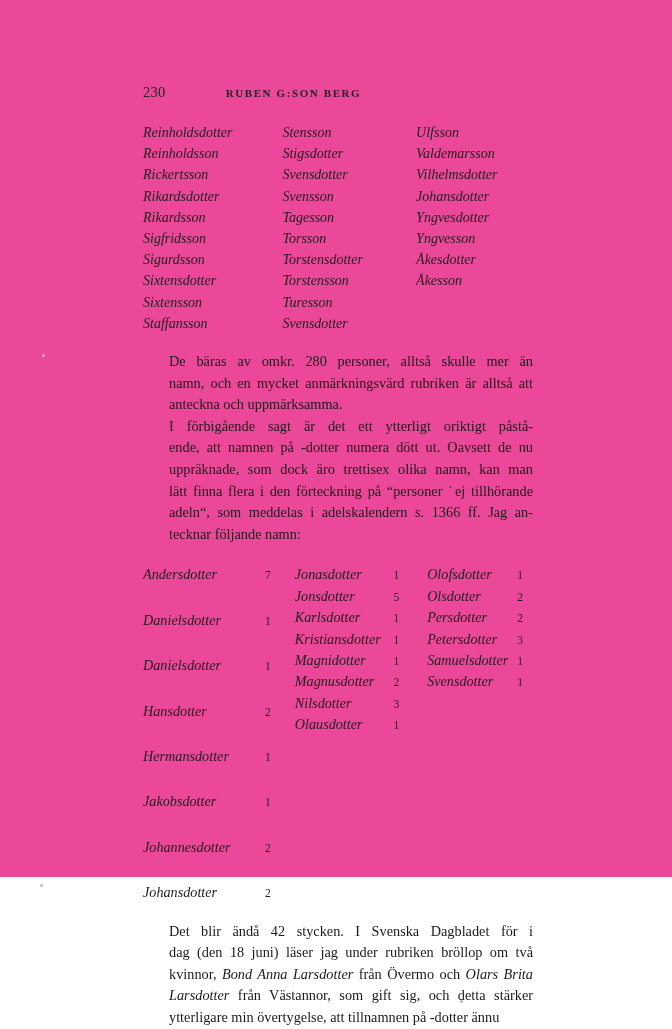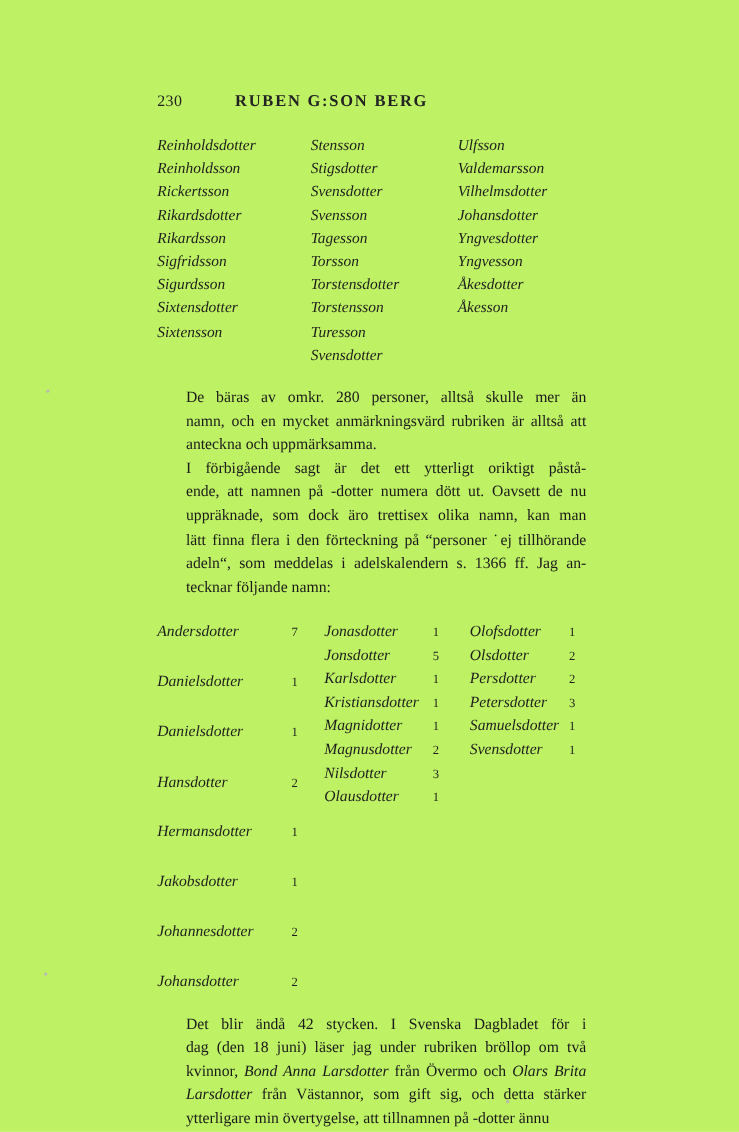--- a/index.html
+++ b/index.html
@@ -12,22 +12,22 @@
     height: 1029px;
     position: relative;
     font-family: "Liberation Serif", "DejaVu Serif", serif;
     color: #1a1a1a;
     overflow: hidden;
   }
   .page {
     position: absolute;
     left: 0; top: 0;
     width: 672px;
-    height: 1029px;
-    background: #bef264;
+    height: 877px;
+    background: #ec4899;
   }
   .content {
     position: absolute;
     left: 143px;
     top: 84px;
     width: 390px;
   }
 
   
   .runhead {
@@ -35,22 +35,22 @@
     align-items: baseline;
     height: 18px;
     margin-bottom: 20px;
   }
   .folio {
     font-size: 14.5px;
     letter-spacing: 0.3px;
     color: #222;
   }
   .runtitle {
-    margin-left: 48px;
-    font-size: 15px;
+    margin-left: 60px;
+    font-size: 11px;
     font-weight: bold;
     letter-spacing: 1.6px;
     color: #222;
     white-space: pre;
   }
 
   
   .namelist {
     display: flex;
     margin-top: 4px;
@@ -153,20 +153,21 @@
       <div class="namecol c1">
         <span class="nameitem">Reinholdsdotter</span>
         <span class="nameitem">Reinholdsson</span>
         <span class="nameitem">Rickertsson</span>
         <span class="nameitem">Rikardsdotter</span>
         <span class="nameitem">Rikardsson</span>
         <span class="nameitem">Sigfridsson</span>
         <span class="nameitem">Sigurdsson</span>
         <span class="nameitem">Sixtensdotter</span>
         <span class="nameitem">Sixtensson</span>
+        <span class="nameitem">Staffansson</span>
       </div>
 
       <div class="namecol c2">
         <span class="nameitem">Stensson</span>
         <span class="nameitem">Stigsdotter</span>
         <span class="nameitem">Svensdotter</span>
         <span class="nameitem">Svensson</span>
         <span class="nameitem">Tagesson</span>
         <span class="nameitem">Torsson</span>
         <span class="nameitem">Torstensdotter</span>

